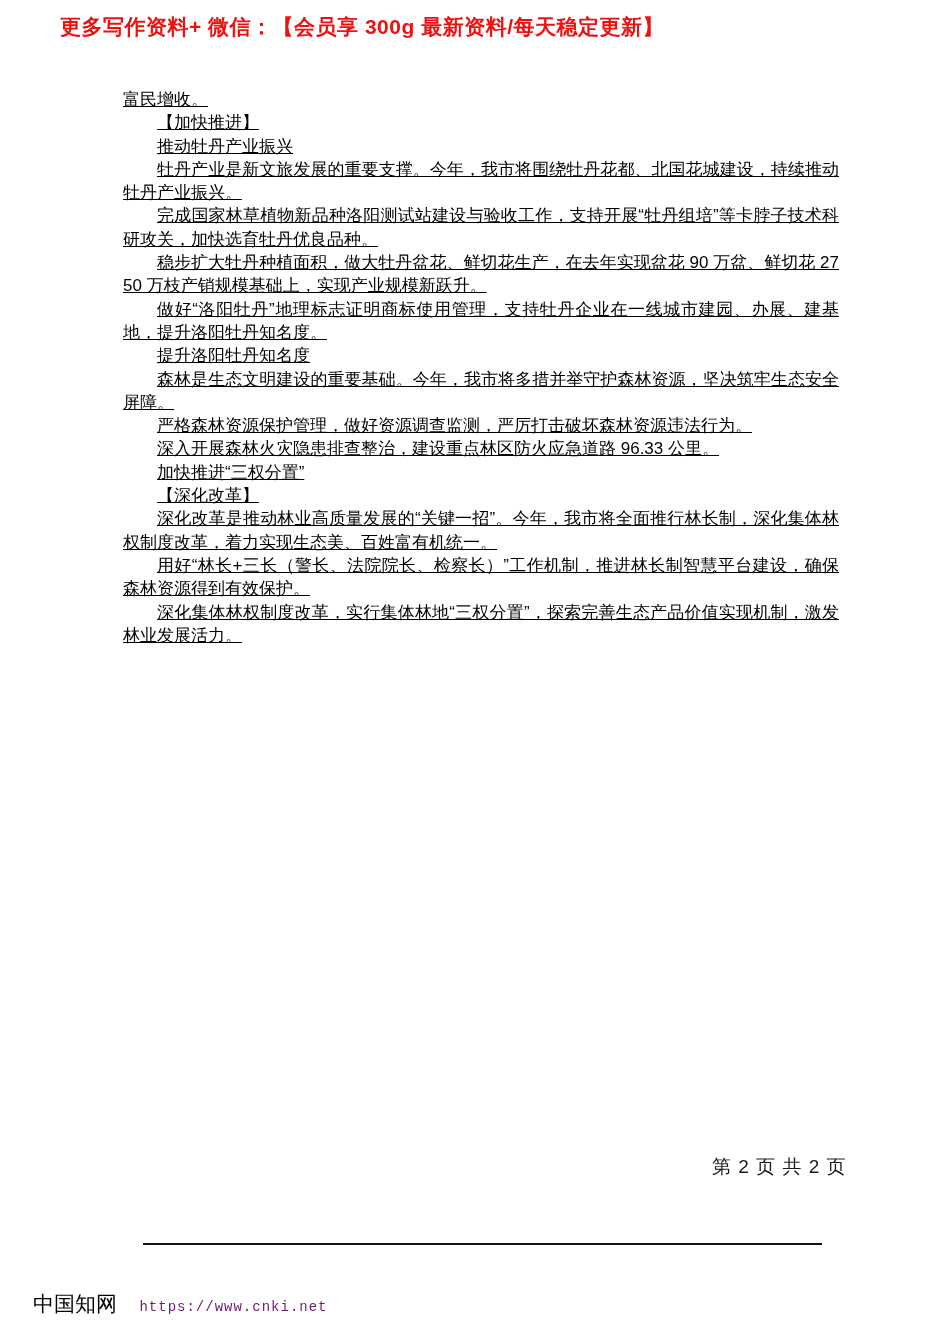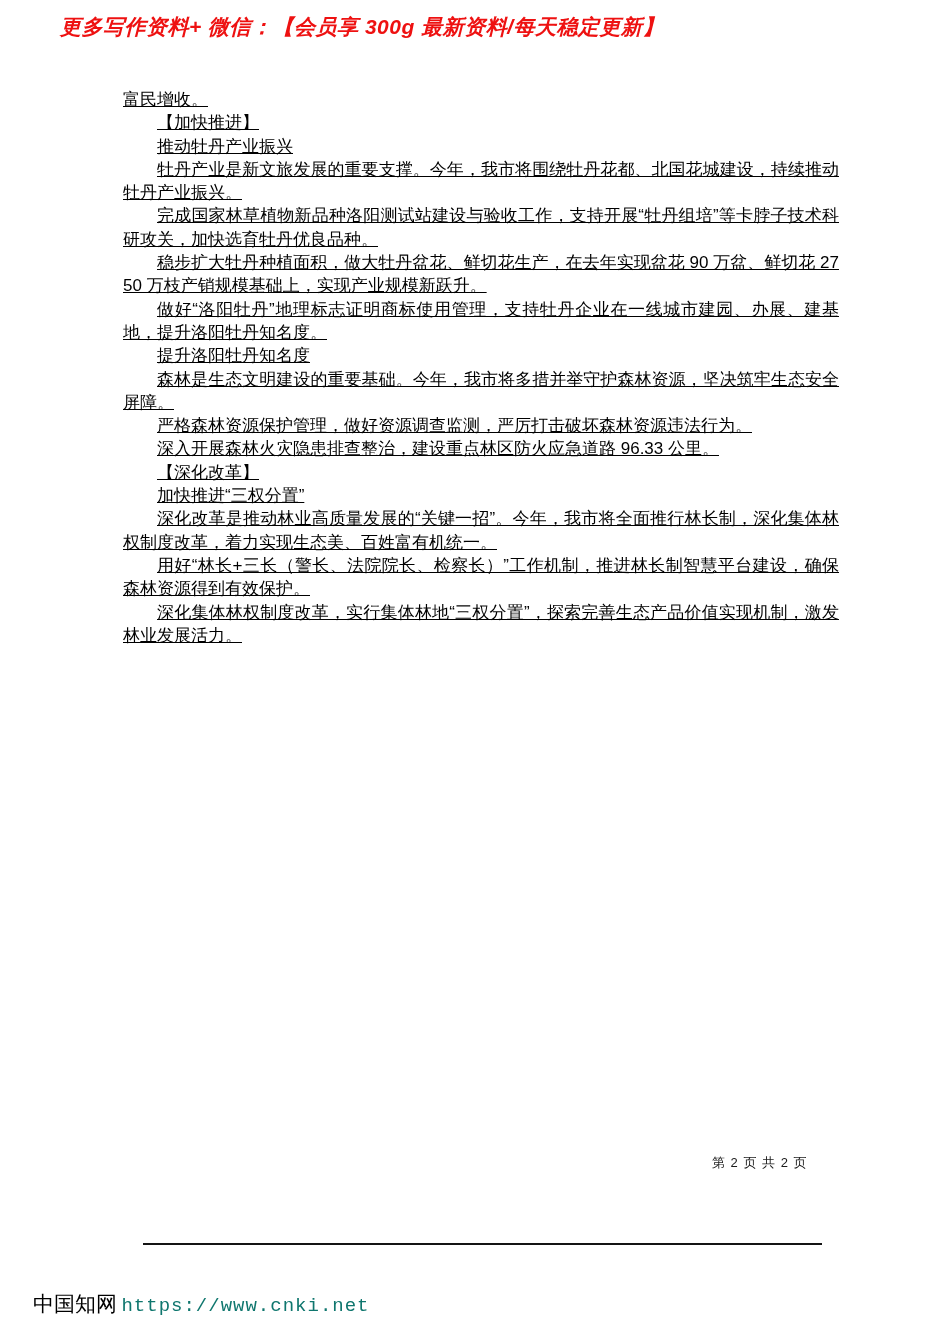--- a/index.html
+++ b/index.html
@@ -18,21 +18,20 @@
   .promo-header {
     position: absolute;
     left: 60px;
     top: 14px;
     font-size: 21px;
     line-height: 26px;
     font-weight: 600;
     color: #ee1111;
     white-space: nowrap;
     letter-spacing: 0.5px;
-    font-style: italic;
   }
   .content {
     position: absolute;
     left: 123px;
     top: 88px;
     width: 716px;
     font-size: 17px;
     line-height: 23.3px;
     color: #000000;
   }
@@ -43,21 +42,21 @@
     word-break: break-all;
     text-decoration: underline;
   }
   .content p.ind {
     text-indent: 2em;
   }
   .page-number {
     position: absolute;
     left: 712px;
     top: 1154px;
-    font-size: 13px;
+    font-size: 19px;
     color: #1a1a1a;
     letter-spacing: 1px;
     white-space: nowrap;
   }
   .divider {
     position: absolute;
     left: 143px;
     top: 1243px;
     width: 679px;
     height: 2px;
@@ -68,22 +67,23 @@
     left: 33px;
     top: 1290px;
     white-space: nowrap;
   }
   .wm-site {
     font-size: 21px;
     color: #000000;
     font-family: Liberation Sans, sans-serif;
   }
   .wm-url {
-    font-size: 19px;
-    color: #0f766e;
+    font-size: 14px;
+    color: #701a75;
+    margin-left: 18px;
     font-family: "Liberation Mono", "DejaVu Sans Mono", monospace;
     letter-spacing: 1px;
   }
 </style>
 </head>
 <body>
 
 <div class="page">
 
   <div class="promo-header">更多写作资料+ 微信：【会员享 300g 最新资料/每天稳定更新】</div>
@@ -93,22 +93,22 @@
     <p class="ind">【加快推进】</p>
     <p class="ind">推动牡丹产业振兴</p>
     <p class="ind">牡丹产业是新文旅发展的重要支撑。今年，我市将围绕牡丹花都、北国花城建设，持续推动牡丹产业振兴。</p>
     <p class="ind">完成国家林草植物新品种洛阳测试站建设与验收工作，支持开展“牡丹组培”等卡脖子技术科研攻关，加快选育牡丹优良品种。</p>
     <p class="ind">稳步扩大牡丹种植面积，做大牡丹盆花、鲜切花生产，在去年实现盆花 90 万盆、鲜切花 2750 万枝产销规模基础上，实现产业规模新跃升。</p>
     <p class="ind">做好“洛阳牡丹”地理标志证明商标使用管理，支持牡丹企业在一线城市建园、办展、建基地，提升洛阳牡丹知名度。</p>
     <p class="ind">提升洛阳牡丹知名度</p>
     <p class="ind">森林是生态文明建设的重要基础。今年，我市将多措并举守护森林资源，坚决筑牢生态安全屏障。</p>
     <p class="ind">严格森林资源保护管理，做好资源调查监测，严厉打击破坏森林资源违法行为。</p>
     <p class="ind">深入开展森林火灾隐患排查整治，建设重点林区防火应急道路 96.33 公里。</p>
+    <p class="ind">加快推进“三权分置”</p>
     <p class="ind">【深化改革】</p>
-    <p class="ind">加快推进“三权分置”</p>
     <p class="ind">深化改革是推动林业高质量发展的“关键一招”。今年，我市将全面推行林长制，深化集体林权制度改革，着力实现生态美、百姓富有机统一。</p>
     <p class="ind">用好“林长+三长（警长、法院院长、检察长）”工作机制，推进林长制智慧平台建设，确保森林资源得到有效保护。</p>
     <p class="ind">深化集体林权制度改革，实行集体林地“三权分置”，探索完善生态产品价值实现机制，激发林业发展活力。</p>
   </div>
 
   <div class="page-number">第 2 页 共 2 页</div>
 
   <div class="divider"></div>
 
   <div class="watermark">

